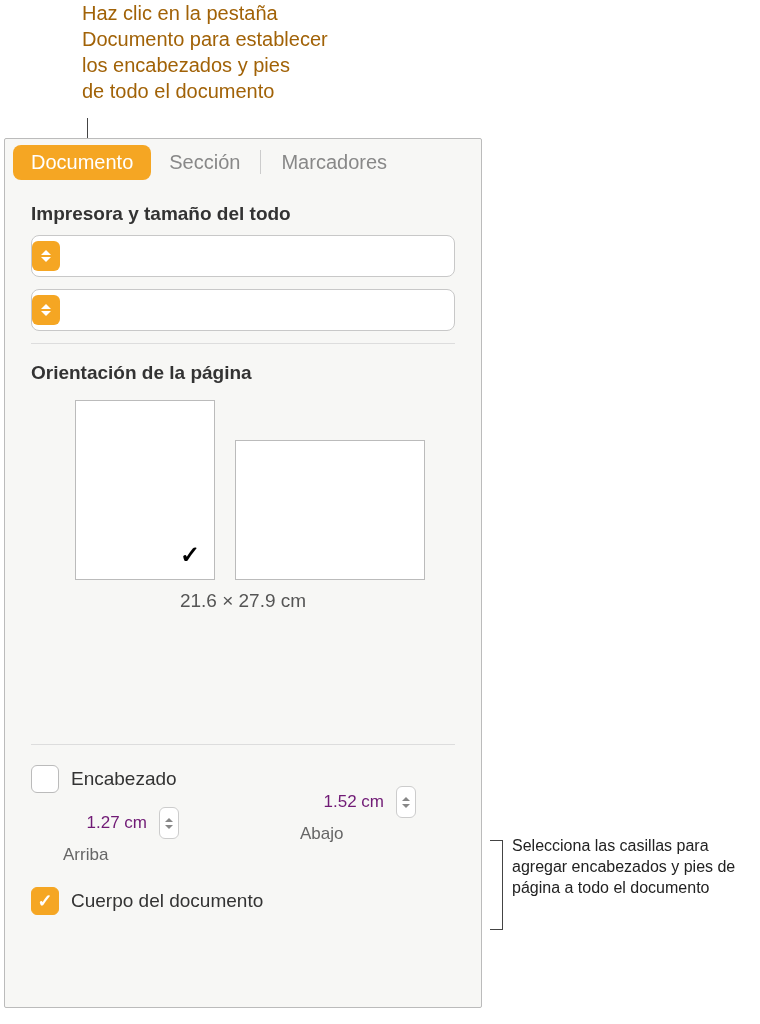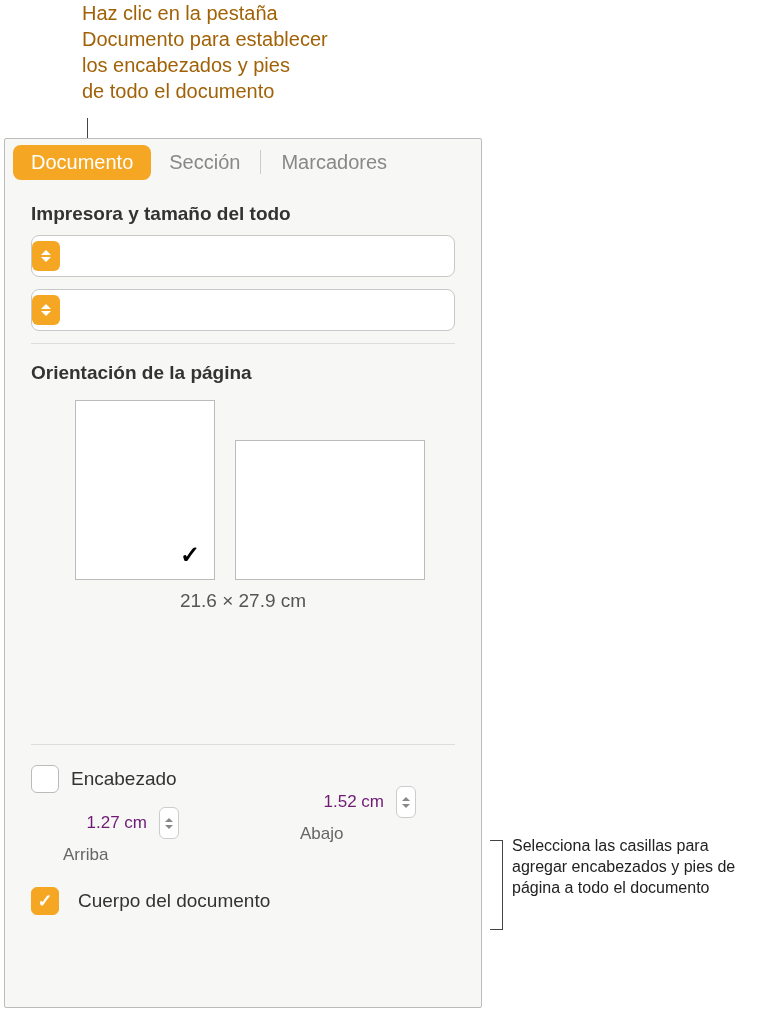--- a/index.html
+++ b/index.html
@@ -237,21 +237,21 @@
     border-top: 4px solid #888;
   }
   .pos-label {
     font-size: 17px;
     color: #666;
     margin-left: 32px;
   }
   .body-row {
     display: flex;
     align-items: center;
-    gap: 19px;
+    gap: 12px;
     padding: 22px 26px 0 26px;
   }
   .callout-right {
     position: absolute;
     left: 512px;
     top: 836px;
     font-size: 16px;
     line-height: 1.3;
     color: #222;
     width: 240px;

